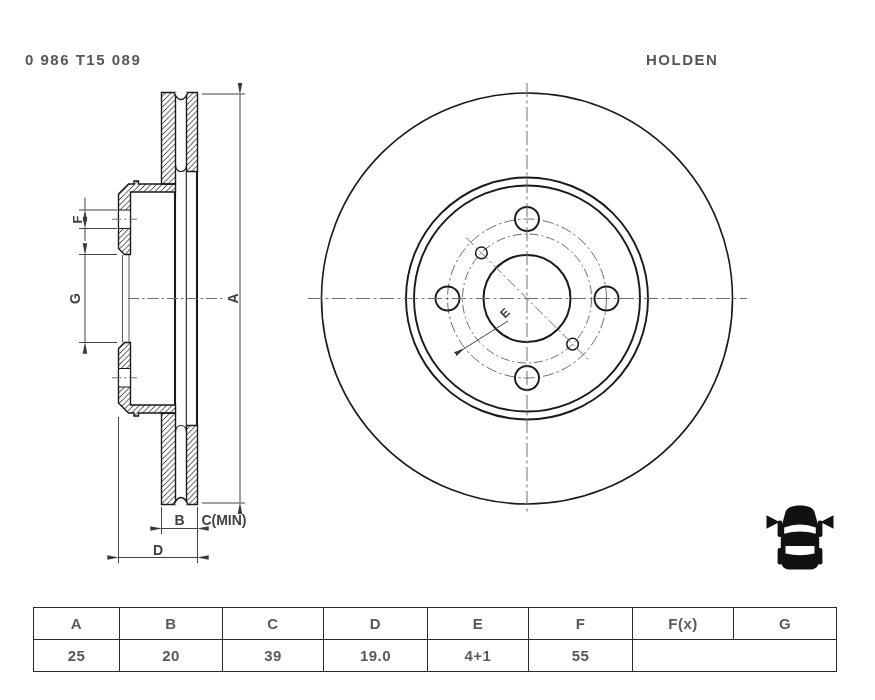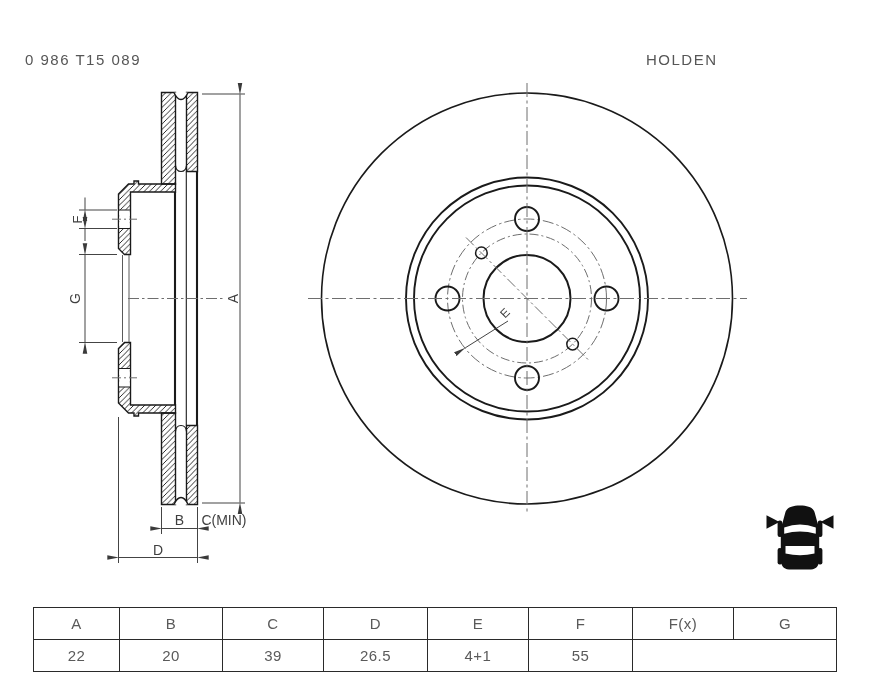--- a/index.html
+++ b/index.html
@@ -1,17 +1,17 @@
 <!DOCTYPE html>
 <html><head>
 <meta charset="utf-8">
 <style>
   html,body{margin:0;padding:0;background:#fff;}
   .stage{position:relative;width:875px;height:700px;background:#ffffff;overflow:hidden;
-         font-family:"Liberation Sans", sans-serif;}
+         font-family:"Liberation Sans", sans-serif;font-weight:bold;}
   .top-label{position:absolute;top:51px;font-size:15px;letter-spacing:1.5px;color:#565656;}
   #part-number{left:25px;}
   #brand-name{left:646px;}
   svg text{font-family:"Liberation Sans", sans-serif;fill:#3f3f3f;}
   .spec-table{position:absolute;left:33px;top:607px;display:grid;
               grid-template-columns:86px 103px 101px 104px 101px 104px 101px 102px;
               border:1.6px solid #2a2a2a;color:#5a5a5a;font-size:15px;letter-spacing:0.5px;}
   .spec-table .cell{height:31px;display:flex;align-items:center;justify-content:center;
               border-right:1.4px solid #2a2a2a;}
   .spec-table .cell:nth-child(8n){border-right:none;}
@@ -147,21 +147,21 @@
   
   <div class="spec-table">
     <div class="cell hdr">A</div>
     <div class="cell hdr">B</div>
     <div class="cell hdr">C</div>
     <div class="cell hdr">D</div>
     <div class="cell hdr">E</div>
     <div class="cell hdr">F</div>
     <div class="cell hdr">F(x)</div>
     <div class="cell hdr">G</div>
-    <div class="cell">22</div>
+    <div class="cell">25</div>
     <div class="cell">20</div>
     <div class="cell">39</div>
-    <div class="cell">26.5</div>
+    <div class="cell">19.0</div>
     <div class="cell">4+1</div>
     <div class="cell">55</div>
   </div>
 
 </div>
 
 </body></html>

